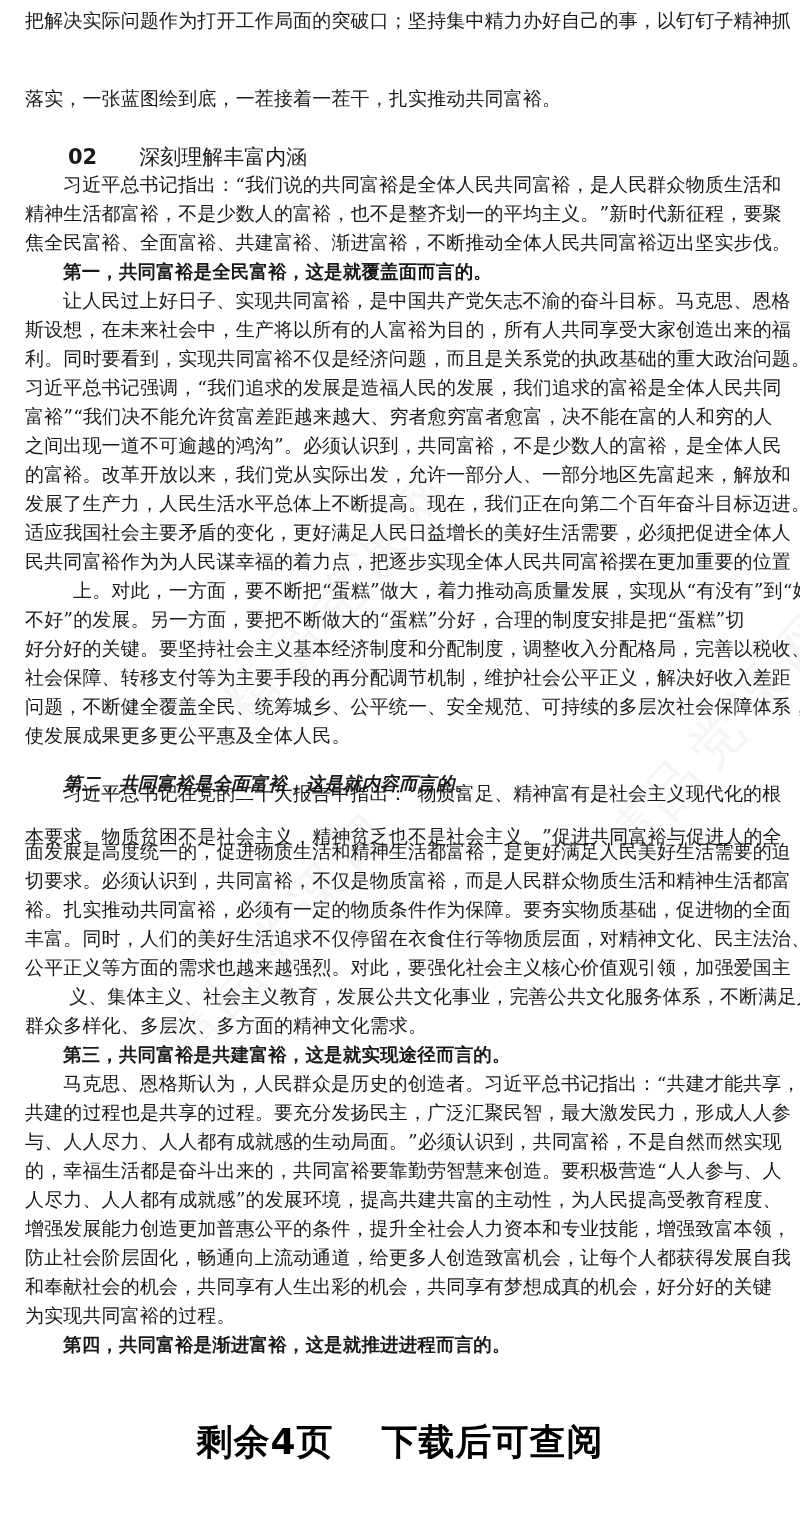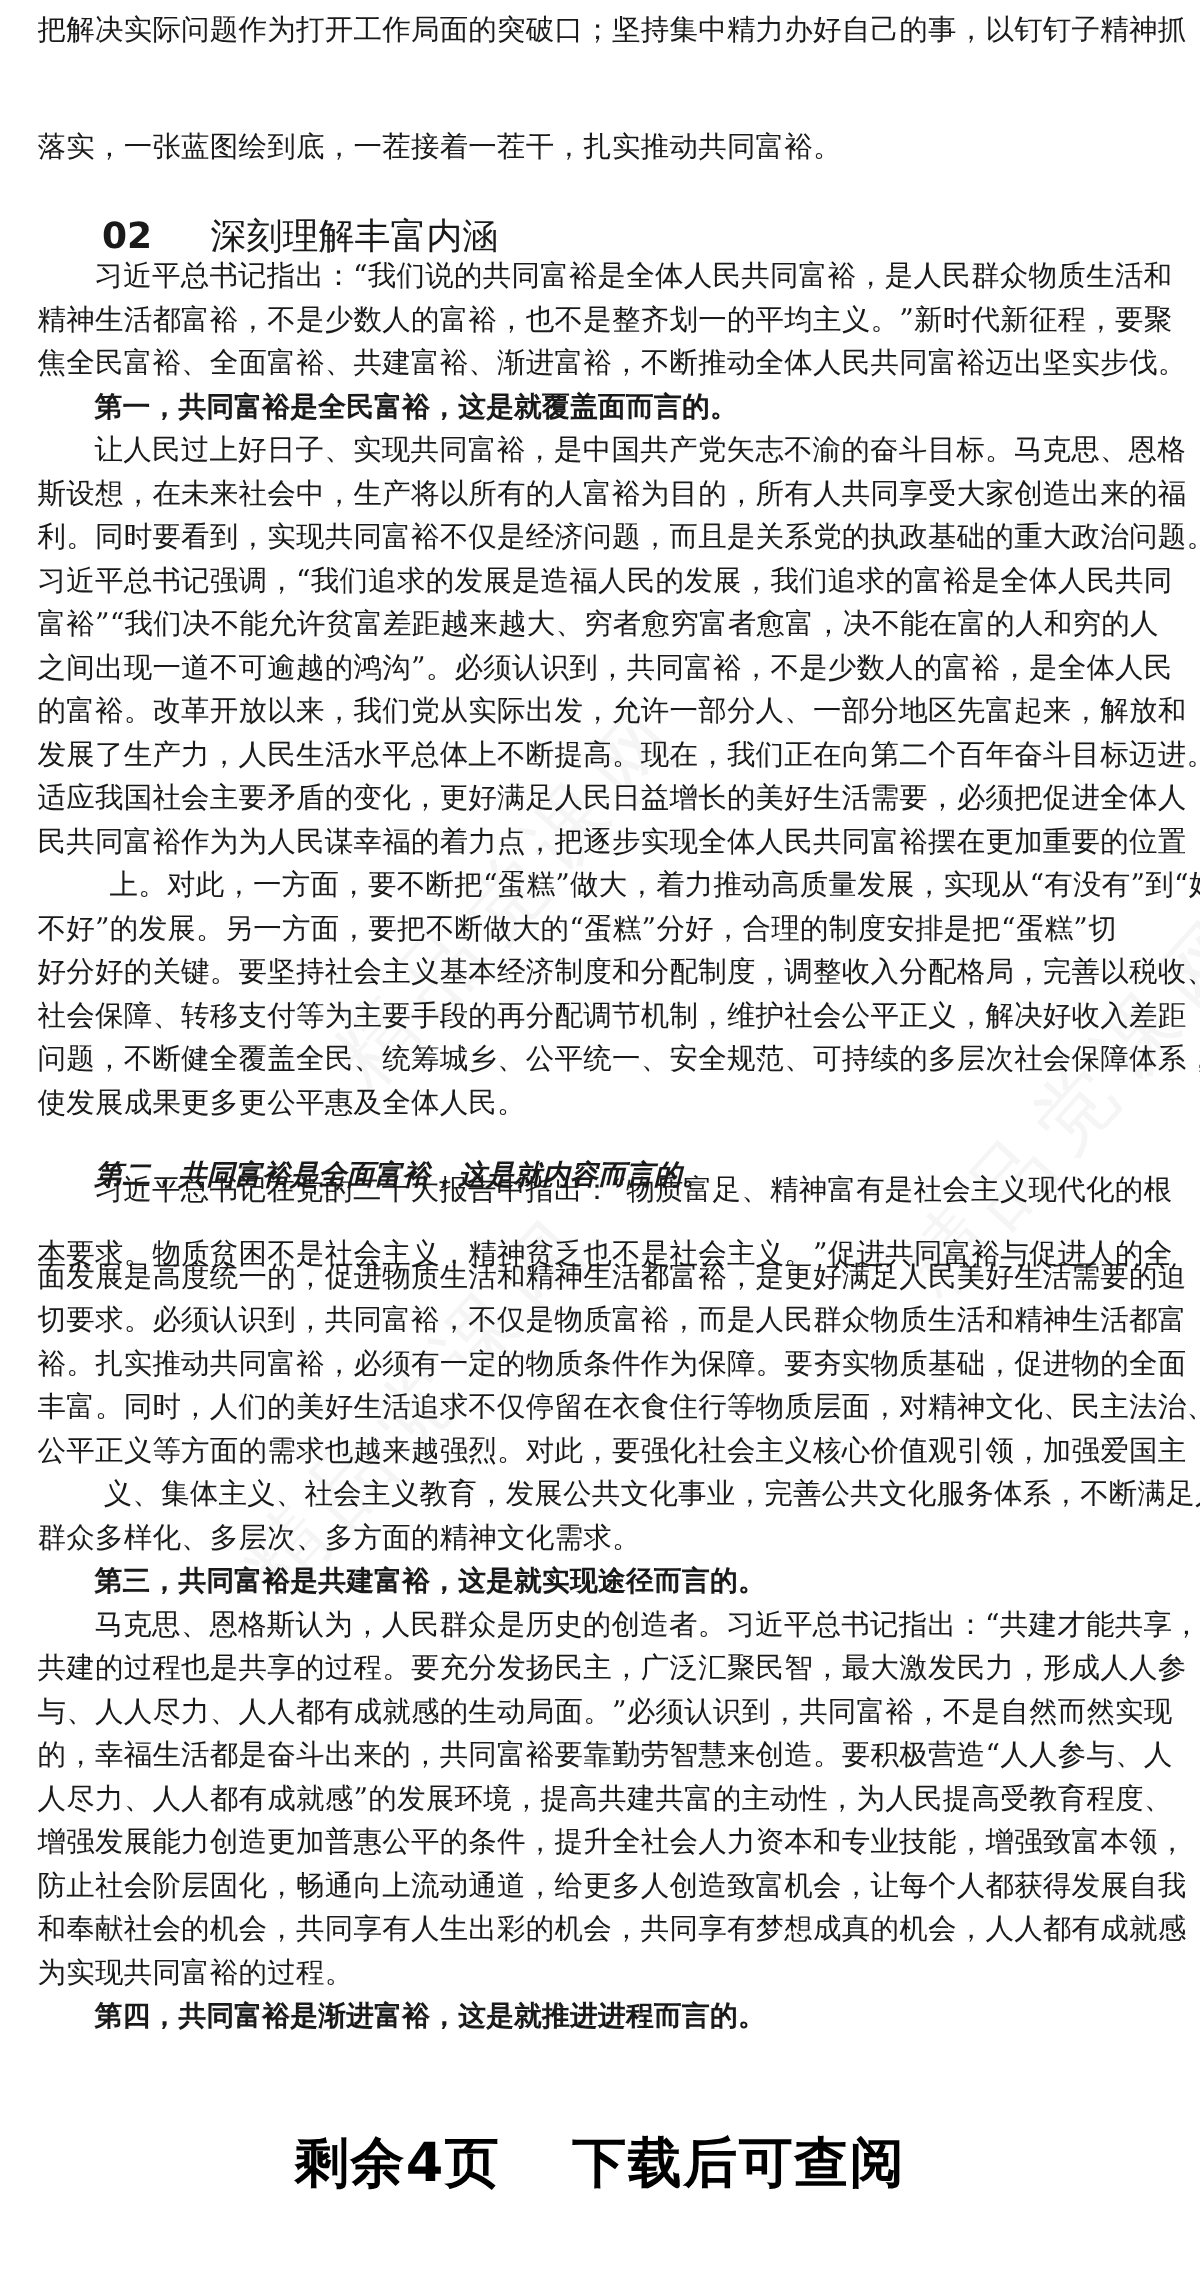--- a/index.html
+++ b/index.html
@@ -3,21 +3,21 @@
 <meta charset="utf-8">
 <style>
   html, body { margin: 0; padding: 0; background: #ffffff; }
   body { width: 800px; height: 1519px; position: relative; overflow: hidden;
          font-family: "DejaVu Serif", "Liberation Serif", serif; color: #1a1a1a; }
   .line { position: absolute; left: 25px; width: 755px; font-size: 19px; line-height: 29px;
           white-space: nowrap; letter-spacing: 0.15px; }
   .indent { left: 63px; width: 717px; }
   .bold { font-family: "DejaVu Sans", "Liberation Sans", sans-serif; font-weight: bold; font-size: 18.5px; }
   .heading { position: absolute; top: 144px; left: 68px; font-family: "DejaVu Sans", "Liberation Sans", sans-serif;
-             font-size: 24px; font-weight: bold; line-height: 26px; }
+             font-size: 21px; font-weight: bold; line-height: 26px; }
   .heading .num { display: inline-block; width: 64px; }
   .heading .title { font-weight: normal; }
   .watermark { position: absolute; color: rgba(200,200,200,0.18); font-size: 54px;
                font-family: "DejaVu Sans", sans-serif; transform: rotate(-48deg); white-space: nowrap;
                pointer-events: none; letter-spacing: 10px; }
   .more { position: absolute; top: 1418px; left: 0; width: 800px; text-align: center;
           font-family: "DejaVu Sans", "Liberation Sans", sans-serif; font-weight: bold; font-size: 36px;
           color: #000000; letter-spacing: 1px; }
   .more .gap { display: inline-block; width: 48px; }
 </style>
@@ -71,21 +71,21 @@
   <div class="line" style="top:1011px;">群众多样化、多层次、多方面的精神文化需求。</div>
 
   <div class="line indent bold" style="top:1040px;">第三，共同富裕是共建富裕，这是就实现途径而言的。</div>
   <div class="line indent" style="top:1069px;">马克思、恩格斯认为，人民群众是历史的创造者。习近平总书记指出：“共建才能共享，</div>
   <div class="line" style="top:1098px;">共建的过程也是共享的过程。要充分发扬民主，广泛汇聚民智，最大激发民力，形成人人参</div>
   <div class="line" style="top:1127px;">与、人人尽力、人人都有成就感的生动局面。”必须认识到，共同富裕，不是自然而然实现</div>
   <div class="line" style="top:1156px;">的，幸福生活都是奋斗出来的，共同富裕要靠勤劳智慧来创造。要积极营造“人人参与、人</div>
   <div class="line" style="top:1185px;">人尽力、人人都有成就感”的发展环境，提高共建共富的主动性，为人民提高受教育程度、</div>
   <div class="line" style="top:1214px;">增强发展能力创造更加普惠公平的条件，提升全社会人力资本和专业技能，增强致富本领，</div>
   <div class="line" style="top:1243px;">防止社会阶层固化，畅通向上流动通道，给更多人创造致富机会，让每个人都获得发展自我</div>
-  <div class="line" style="top:1272px;">和奉献社会的机会，共同享有人生出彩的机会，共同享有梦想成真的机会，人人都有成就感</div>
+  <div class="line" style="top:1272px;">和奉献社会的机会，共同享有人生出彩的机会，共同享有梦想成真的机会，好分好的关键</div>
   <div class="line" style="top:1301px;">为实现共同富裕的过程。</div>
 
   <div class="line indent bold" style="top: 1330px;">第四，共同富裕是渐进富裕，这是就推进进程而言的。</div>
 </div>
 
 <div class="more">
   <span>剩余4页</span><span class="gap"></span><span>下载后可查阅</span>
 </div>
 
 </body></html>

